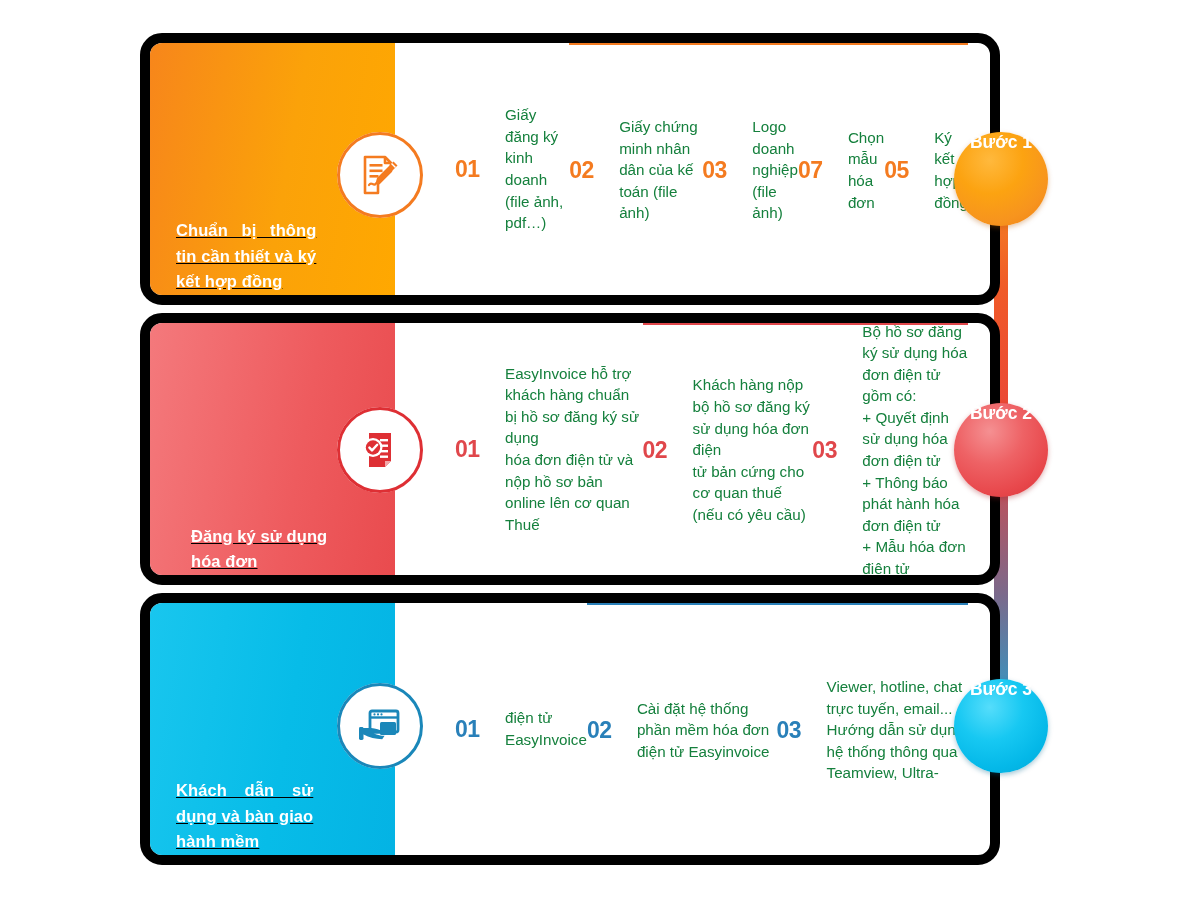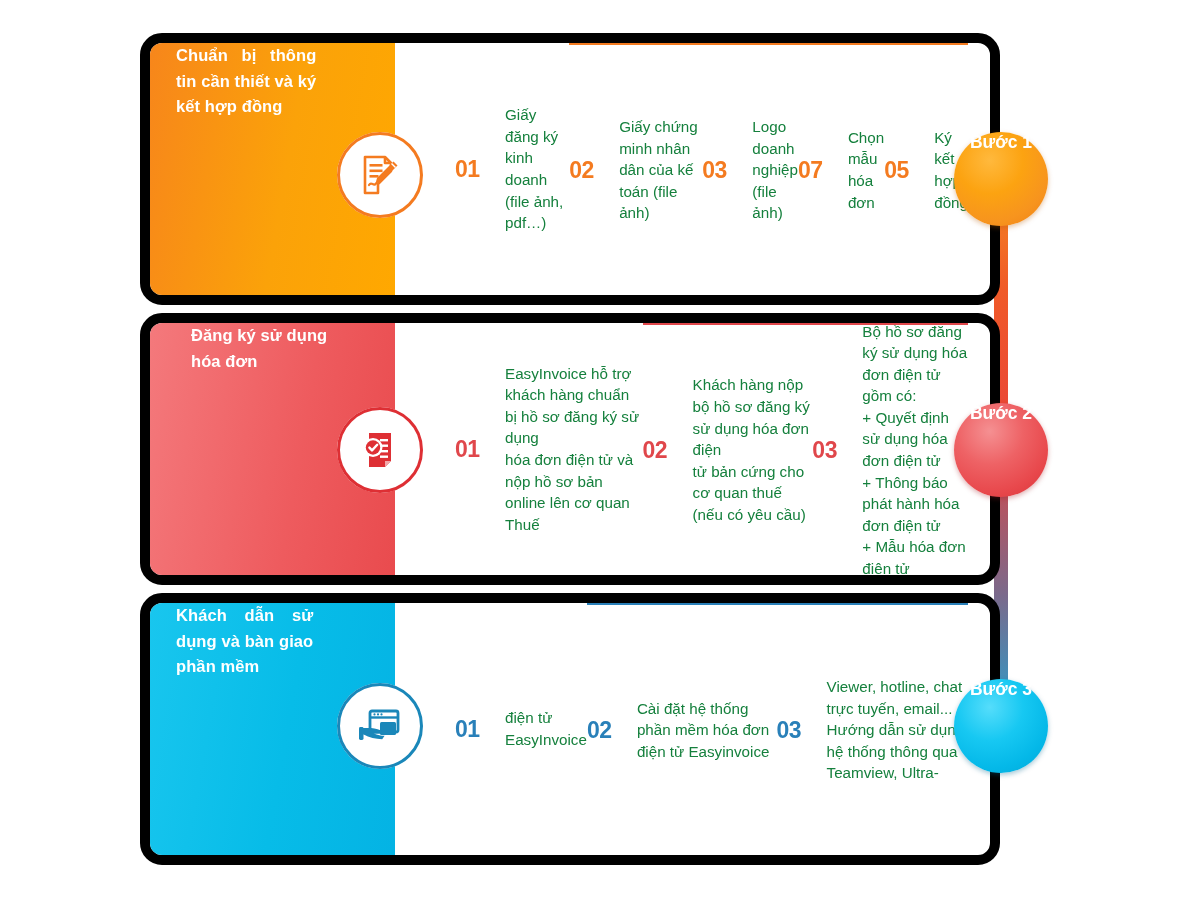--- a/index.html
+++ b/index.html
@@ -54,23 +54,24 @@
   .card-1 { top: 33px;  height: 272px; }
   .card-2 { top: 313px; height: 272px; }
   .card-3 { top: 593px; height: 272px; }
 
   
   .panel {
     position: relative;
     width: 245px;
     flex: 0 0 245px;
     display: flex;
-    align-items: flex-start;
+    align-items: flex-end;
     box-sizing: border-box;
     padding: 0 24px 0 26px;
+    text-decoration: underline;
   }
   .panel-1 { background: linear-gradient(100deg, #F7861B 0%, #FBA209 55%, #FFA800 100%); }
   .panel-2 { background: linear-gradient(100deg, #F4797C 0%, #EE5B5E 60%, #E94B4E 100%); padding-left: 41px; }
   .panel-3 { background: linear-gradient(100deg, #19C6EE 0%, #07BCE8 55%, #04B3E4 100%); }
 
   .panel-title {
     color: #ffffff;
     font-size: 16.5px;
     font-weight: bold;
     line-height: 1.55;
@@ -263,21 +264,21 @@
         </div>
       </div>
     </div>
   </div>
 
   <div class="card card-3">
     <div class="panel panel-3">
       <div class="panel-title">
         <span class="just">Khách dẫn sử</span>
         <span class="just">dụng và bàn giao</span>
-        <span class="ln">phần mềm</span>
+        <span class="ln">hành mềm</span>
       </div>
     </div>
     <div class="list list-3">
       <div class="row row-h2">
         <div class="row-num">01</div>
         <div class="row-text">
           <span class="sub">điện tử EasyInvoice</span>
         </div>
       </div>
       <div class="row row-h2">

